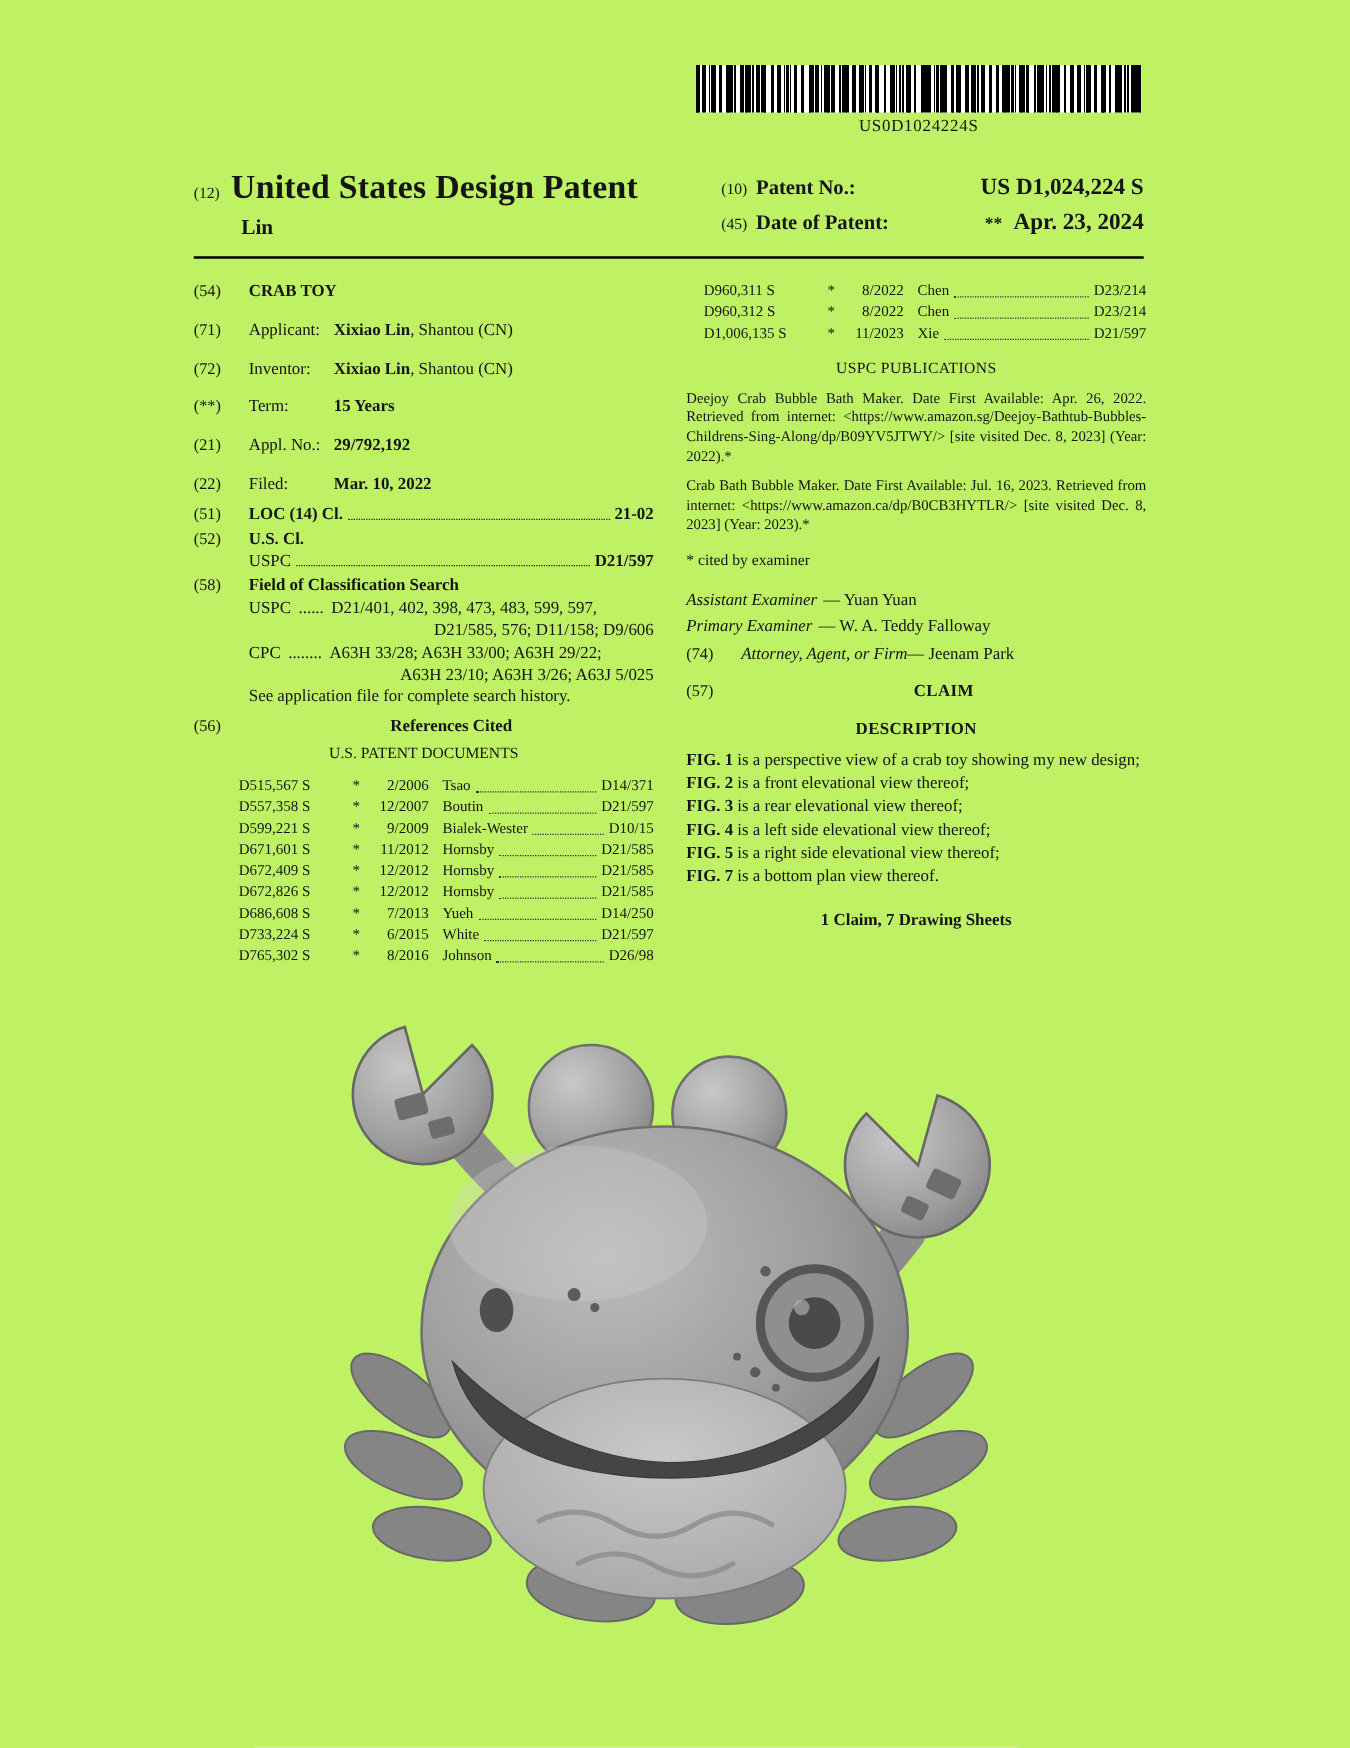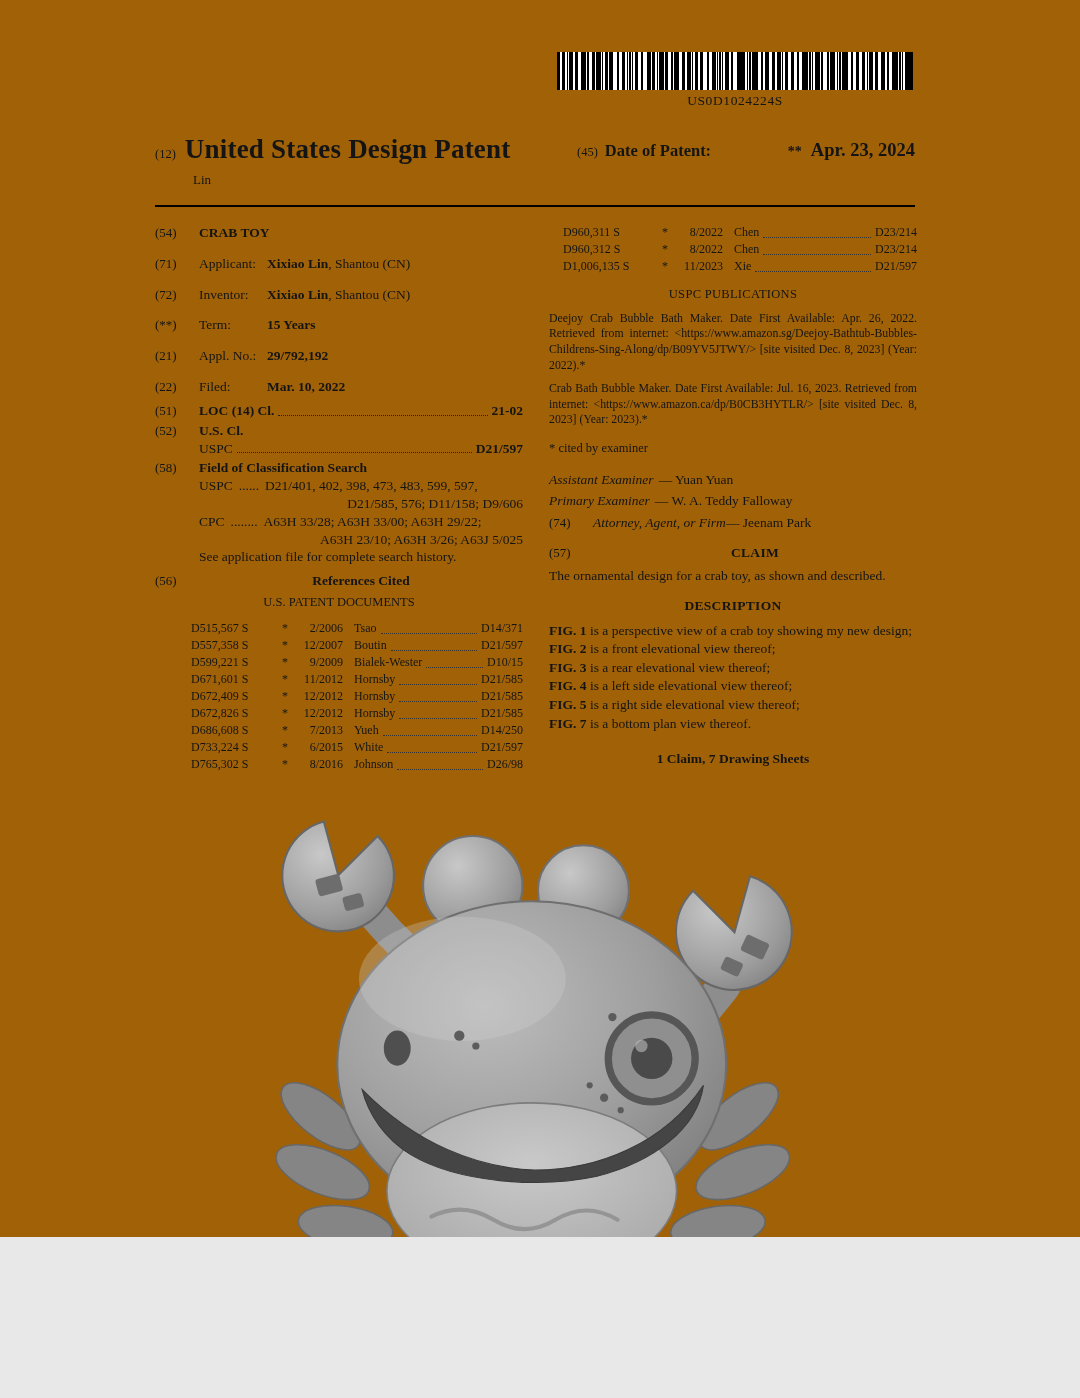--- a/index.html
+++ b/index.html
@@ -1,34 +1,34 @@
 <!DOCTYPE html>
 <html><head>
 <meta charset="utf-8">
 <style>
   html,body{margin:0;padding:0;background:#e8e8e8;}
-  .page{position:relative;width:1080px;height:1237px;background:#a16207;margin:0 auto;
+  .page{position:relative;width:1080px;height:1398px;background:#bef264;margin:0 auto;
         font-family:"Liberation Serif", "DejaVu Serif", serif;color:#141414;overflow:hidden;}
 
   
   .barcode{position:absolute;left:557px;top:52px;width:356px;height:38px;background-color:#fff;
     background-image:
       repeating-linear-gradient(90deg,#000 0 2px,transparent 2px 6px),
       repeating-linear-gradient(90deg,#000 0 1px,transparent 1px 5px),
       repeating-linear-gradient(90deg,#000 0 3px,transparent 3px 13px);}
   .barcode-num{position:absolute;left:557px;top:93px;width:356px;text-align:center;
     font-size:13.5px;letter-spacing:.6px;}
 
   
   .header{position:absolute;left:155px;top:134px;width:760px;display:flex;justify-content:space-between;}
   .h-left{width:415px;}
   .title-row{display:flex;align-items:baseline;gap:9px;}
   .sn{font-size:12.5px;}
   .doc-title{font-size:27px;font-weight:bold;letter-spacing:.2px;white-space:nowrap;}
-  .h-inventor{font-size:13px;font-weight:normal;margin:7px 0 13px 38px;}
+  .h-inventor{font-size:17px;font-weight:bold;margin:7px 0 13px 38px;}
   .h-right{width:338px;font-size:16.5px;padding-top:6px;}
   .hr-row{display:flex;align-items:baseline;margin-bottom:7px;}
   .hr-label{font-weight:bold;margin-left:7px;}
   .hr-val{font-weight:bold;margin-left:auto;font-size:18.5px;white-space:nowrap;}
   .stars{font-weight:bold;margin-left:auto;margin-right:9px;font-size:14px;vertical-align:sub;}
   .hr-row .stars + .hr-val{margin-left:0;}
   .rule{position:absolute;left:155px;top:205px;width:760px;height:2px;background:#000;}
 
   
   .cols{position:absolute;left:155px;top:224px;width:762px;display:flex;gap:26px;
@@ -90,20 +90,25 @@
   <div class="header">
     <div class="h-left">
       <div class="title-row">
         <span class="sn">(12)</span>
         <span class="doc-title">United States Design Patent</span>
       </div>
       <div class="h-inventor">Lin</div>
     </div>
     <div class="h-right">
       <div class="hr-row">
+        <span class="sn">(10)</span>
+        <span class="hr-label">Patent No.:</span>
+        <span class="hr-val">US D1,024,224 S</span>
+      </div>
+      <div class="hr-row">
         <span class="sn">(45)</span>
         <span class="hr-label">Date of Patent:</span>
         <span class="stars">**</span>
         <span class="hr-val">Apr. 23, 2024</span>
       </div>
     </div>
   </div>
 
   <div class="rule"></div>
 
@@ -318,21 +323,20 @@
         <span class="inum">(74)</span>
         <div class="ibody">
           <i>Attorney, Agent, or Firm</i><span class="ev">— Jeenam Park</span>
         </div>
       </div>
 
       <div class="claim-head">
         <span class="inum">(57)</span>
         <b>CLAIM</b>
       </div>
-      <div class="justify">The ornamental design for a crab toy, as shown and described.</div>
 
       <div class="desc-head">DESCRIPTION</div>
 
       <div class="fig-line"><b>FIG. 1</b><span> is a perspective view of a crab toy showing my new design;</span></div>
       <div class="fig-line"><b>FIG. 2</b><span> is a front elevational view thereof;</span></div>
       <div class="fig-line"><b>FIG. 3</b><span> is a rear elevational view thereof;</span></div>
       <div class="fig-line"><b>FIG. 4</b><span> is a left side elevational view thereof;</span></div>
       <div class="fig-line"><b>FIG. 5</b><span> is a right side elevational view thereof;</span></div>
       <div class="fig-line"><b>FIG. 7</b><span> is a bottom plan view thereof.</span></div>
 

